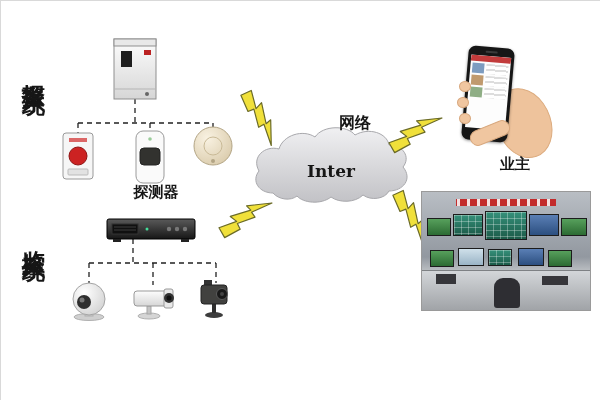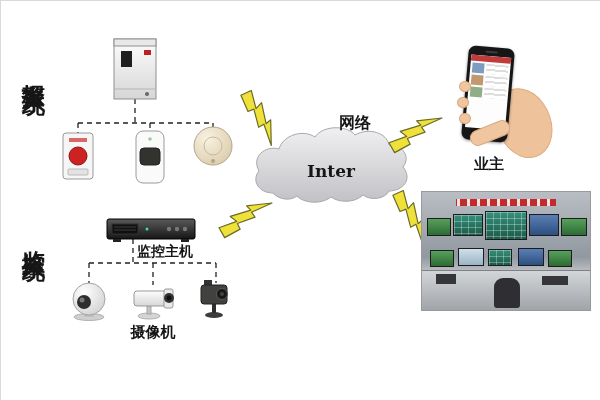--- a/index.html
+++ b/index.html
@@ -225,18 +225,17 @@
     <div class="mc-screen mc-blue" style="left:96px;top:56px;width:24px;height:16px;"></div>
     <div class="mc-screen mc-green" style="left:126px;top:58px;width:22px;height:15px;"></div>
     <div class="mc-desk"></div>
     <div class="mc-box" style="left:14px;top:82px;width:20px;height:10px;"></div>
     <div class="mc-box" style="left:120px;top:84px;width:26px;height:9px;"></div>
     <div class="mc-chair"></div>
   </div>
 
   <div class="vlabel" style="left:18px;top:64px;">报警系统</div>
   <div class="vlabel" style="left:18px;top:230px;">监控系统</div>
-  <div class="hlabel" style="left:136px;top:242px;font-size:14px;">监控主机</div>
-  <div class="hlabel center" style="left:120px;top:322px;width:64px;font-size:15px;">摄像机</div>
+  <div class="hlabel center" style="left:123px;top:182px;width:64px;font-size:15px;">探测器</div>
   <div class="hlabel center" style="left:322px;top:112px;width:64px;font-size:16px;">网络</div>
   <div class="hlabel center inter" style="left:296px;top:160px;width:68px;font-size:17px;">Inter</div>
-  <div class="hlabel center" style="left:458px;top:154px;width:60px;font-size:15px;">业主</div>
+  <div class="hlabel center" style="left:484px;top:154px;width:60px;font-size:15px;">业主</div>
 </div>
 
 </body></html>

